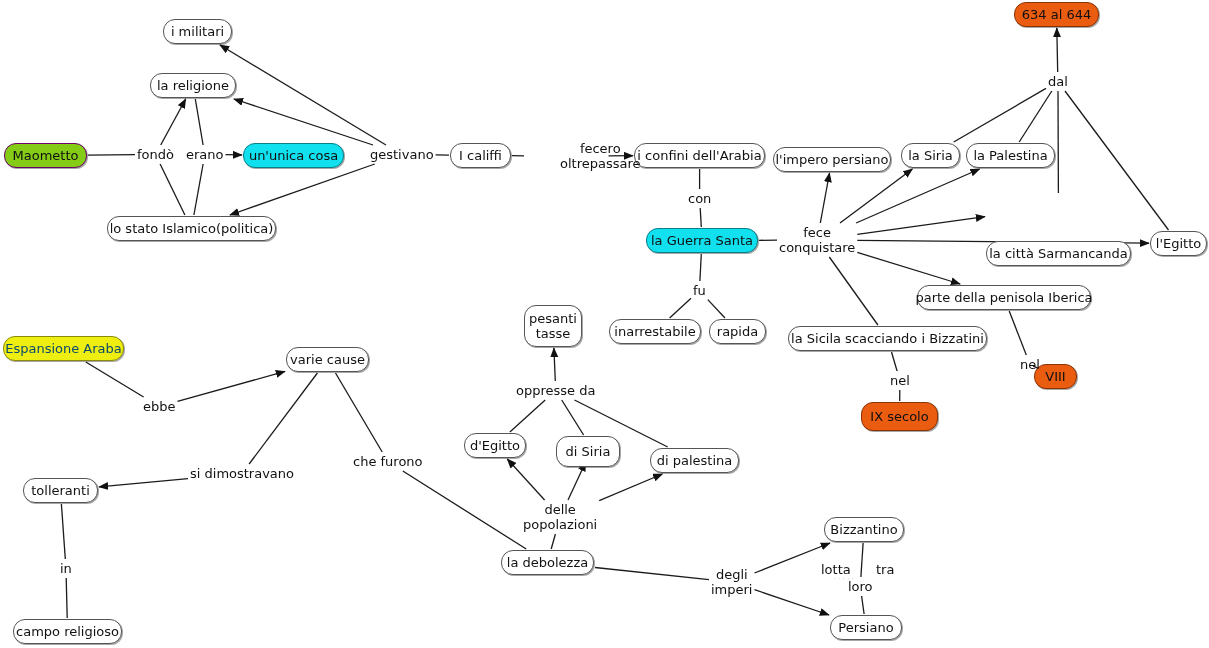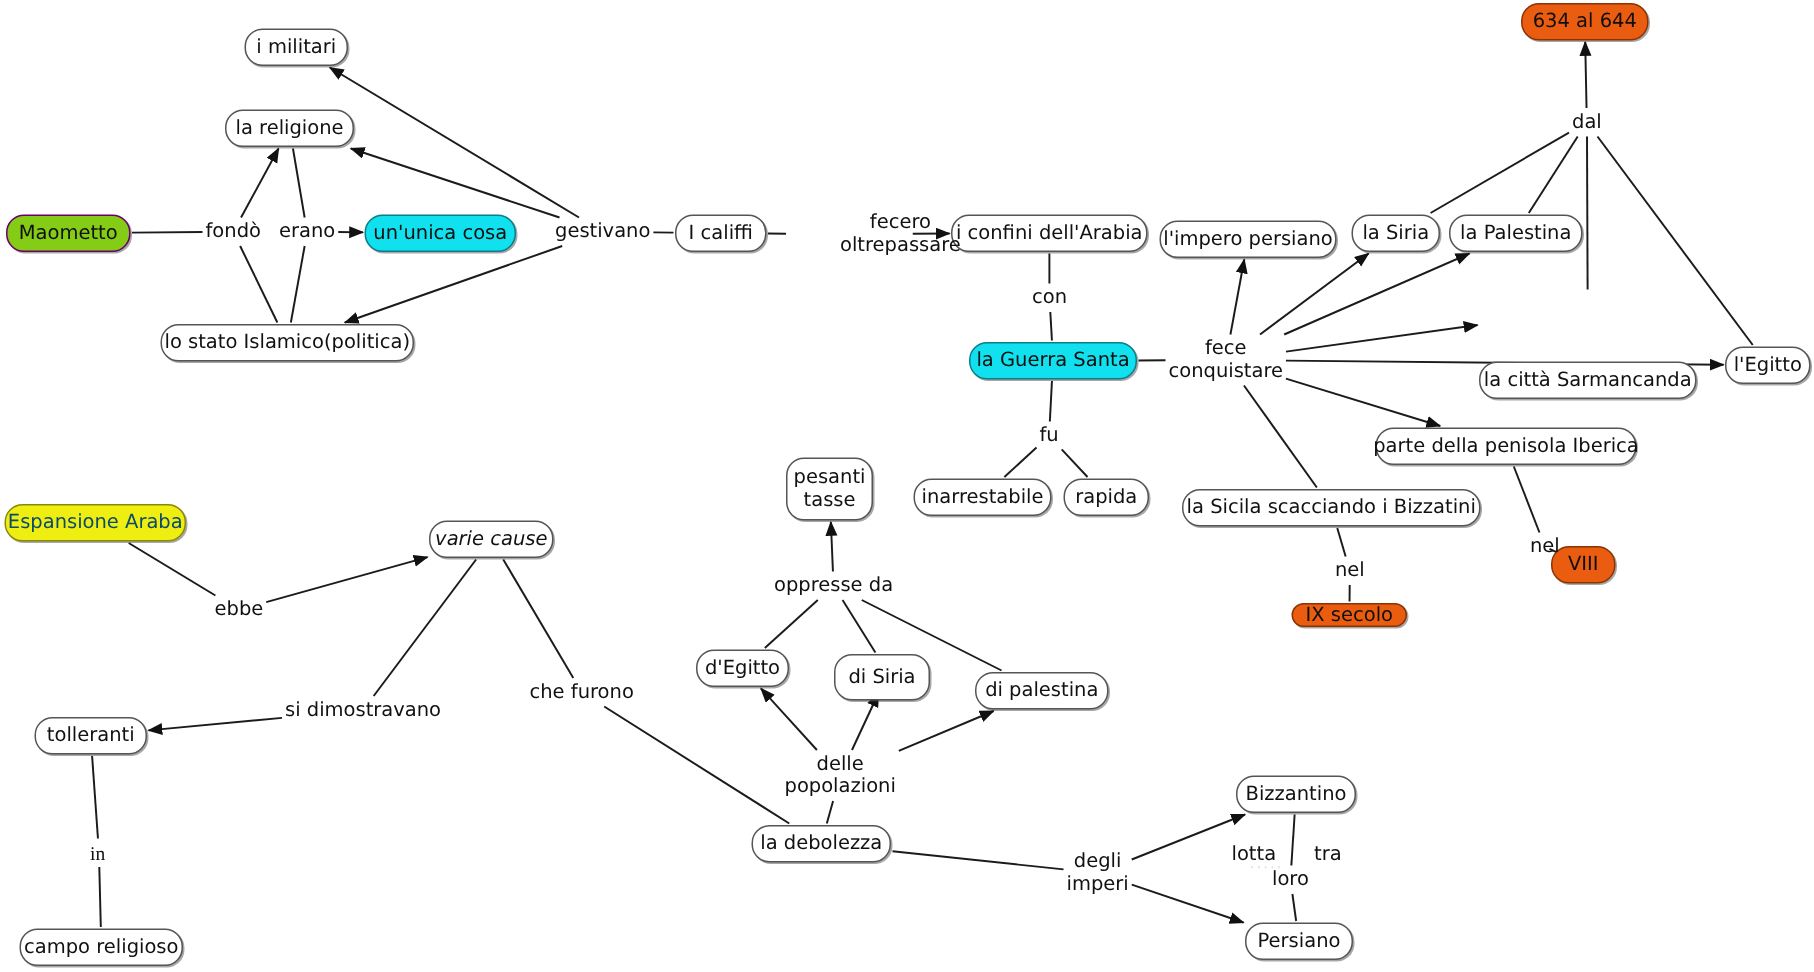--- a/index.html
+++ b/index.html
@@ -133,23 +133,23 @@
       <div class="node " style="left: 709px; top: 319px; width: 57px; height: 25px;">rapida</div>
       <div class="node " style="left: 773px; top: 147px; width: 118px; height: 25px;">l'impero persiano</div>
       <div class="node " style="left: 901px; top: 143px; width: 59px; height: 25px;">la Siria</div>
       <div class="node " style="left: 966px; top: 143px; width: 89px; height: 25px;">la Palestina</div>
       <div class="node " style="left: 986px; top: 194px; width: 145px; height: 25px; margin-top: 47px;">la città Sarmancanda</div>
       <div class="node " style="left: 1150px; top: 231px; width: 57px; height: 25px;">l'Egitto</div>
       <div class="node orange" style="left: 1014px; top: 2px; width: 85px; height: 25px;">634 al 644</div>
       <div class="node " style="left: 917px; top: 285px; width: 174px; height: 25px;">parte della penisola Iberica</div>
       <div class="node orange" style="left: 1034px; top: 364px; width: 43px; height: 25px;">VIII</div>
       <div class="node " style="left: 788px; top: 326px; width: 199px; height: 25px;">la Sicila scacciando i Bizzatini</div>
-      <div class="node orange" style="left: 861px; top: 402px; width: 77px; height: 16px;">IX secolo</div>
+      <div class="node orange" style="left: 861px; top: 402px; width: 77px; height: 29px;">IX secolo</div>
       <div class="node yellow" style="left: 3px; top: 336px; width: 121px; height: 25px;">Espansione Araba</div>
-      <div class="node " style="left: 286px; top: 347px; width: 83px; height: 25px; font-style: italic;">varie cause</div>
+      <div class="node " style="left: 286px; top: 347px; width: 83px; height: 25px;">varie cause</div>
       <div class="node " style="left: 23px; top: 478px; width: 75px; height: 25px;">tolleranti</div>
       <div class="node " style="left: 13px; top: 619px; width: 109px; height: 25px;">campo religioso</div>
       <div class="node " style="left: 524px; top: 305px; width: 58px; height: 42px;">pesanti
 tasse</div>
       <div class="node " style="left: 464px; top: 433px; width: 62px; height: 25px;">d'Egitto</div>
       <div class="node " style="left: 556px; top: 436px; width: 64px; height: 31px;">di Siria</div>
       <div class="node " style="left: 650px; top: 448px; width: 89px; height: 25px;">di palestina</div>
       <div class="node " style="left: 501px; top: 550px; width: 93px; height: 25px;">la debolezza</div>
       <div class="node " style="left: 824px; top: 517px; width: 80px; height: 25px;">Bizzantino</div>
       <div class="node " style="left: 830px; top: 615px; width: 72px; height: 25px;">Persiano</div>
@@ -163,21 +163,21 @@
       <div class="linklabel" style="left: 688px; top: 191px;">con</div>
       <div class="linklabel" style="left: 693px; top: 283px;">fu</div>
       <div class="linklabel" style="left: 779px; top: 225px;">fece
 conquistare</div>
       <div class="linklabel" style="left: 1048px; top: 74px;">dal</div>
       <div class="linklabel" style="left: 1020px; top: 357px;">nel</div>
       <div class="linklabel" style="left: 890px; top: 373px;">nel</div>
       <div class="linklabel" style="left: 143px; top: 399px;">ebbe</div>
       <div class="linklabel" style="left: 353px; top: 454px;">che furono</div>
       <div class="linklabel" style="left: 190px; top: 466px;">si dimostravano</div>
-      <div class="linklabel" style="left: 60px; top: 561px; font-family: Liberation Serif, serif;">in</div>
+      <div class="linklabel" style="left: 60px; top: 561px;">in</div>
       <div class="linklabel" style="left: 516px; top: 383px;">oppresse da</div>
       <div class="linklabel" style="left: 523px; top: 502px;">delle
 popolazioni</div>
       <div class="linklabel" style="left: 711px; top: 567px;">degli
 imperi</div>
       <div class="linklabel" style="left: 821px; top: 562px;">lotta</div>
       <div class="linklabel" style="left: 876px; top: 562px;">tra</div>
       <div class="linklabel" style="left: 848px; top: 579px;">loro</div>
     </div>
   <div class="watermark" style="left:833px;top:572px;">·····</div>

